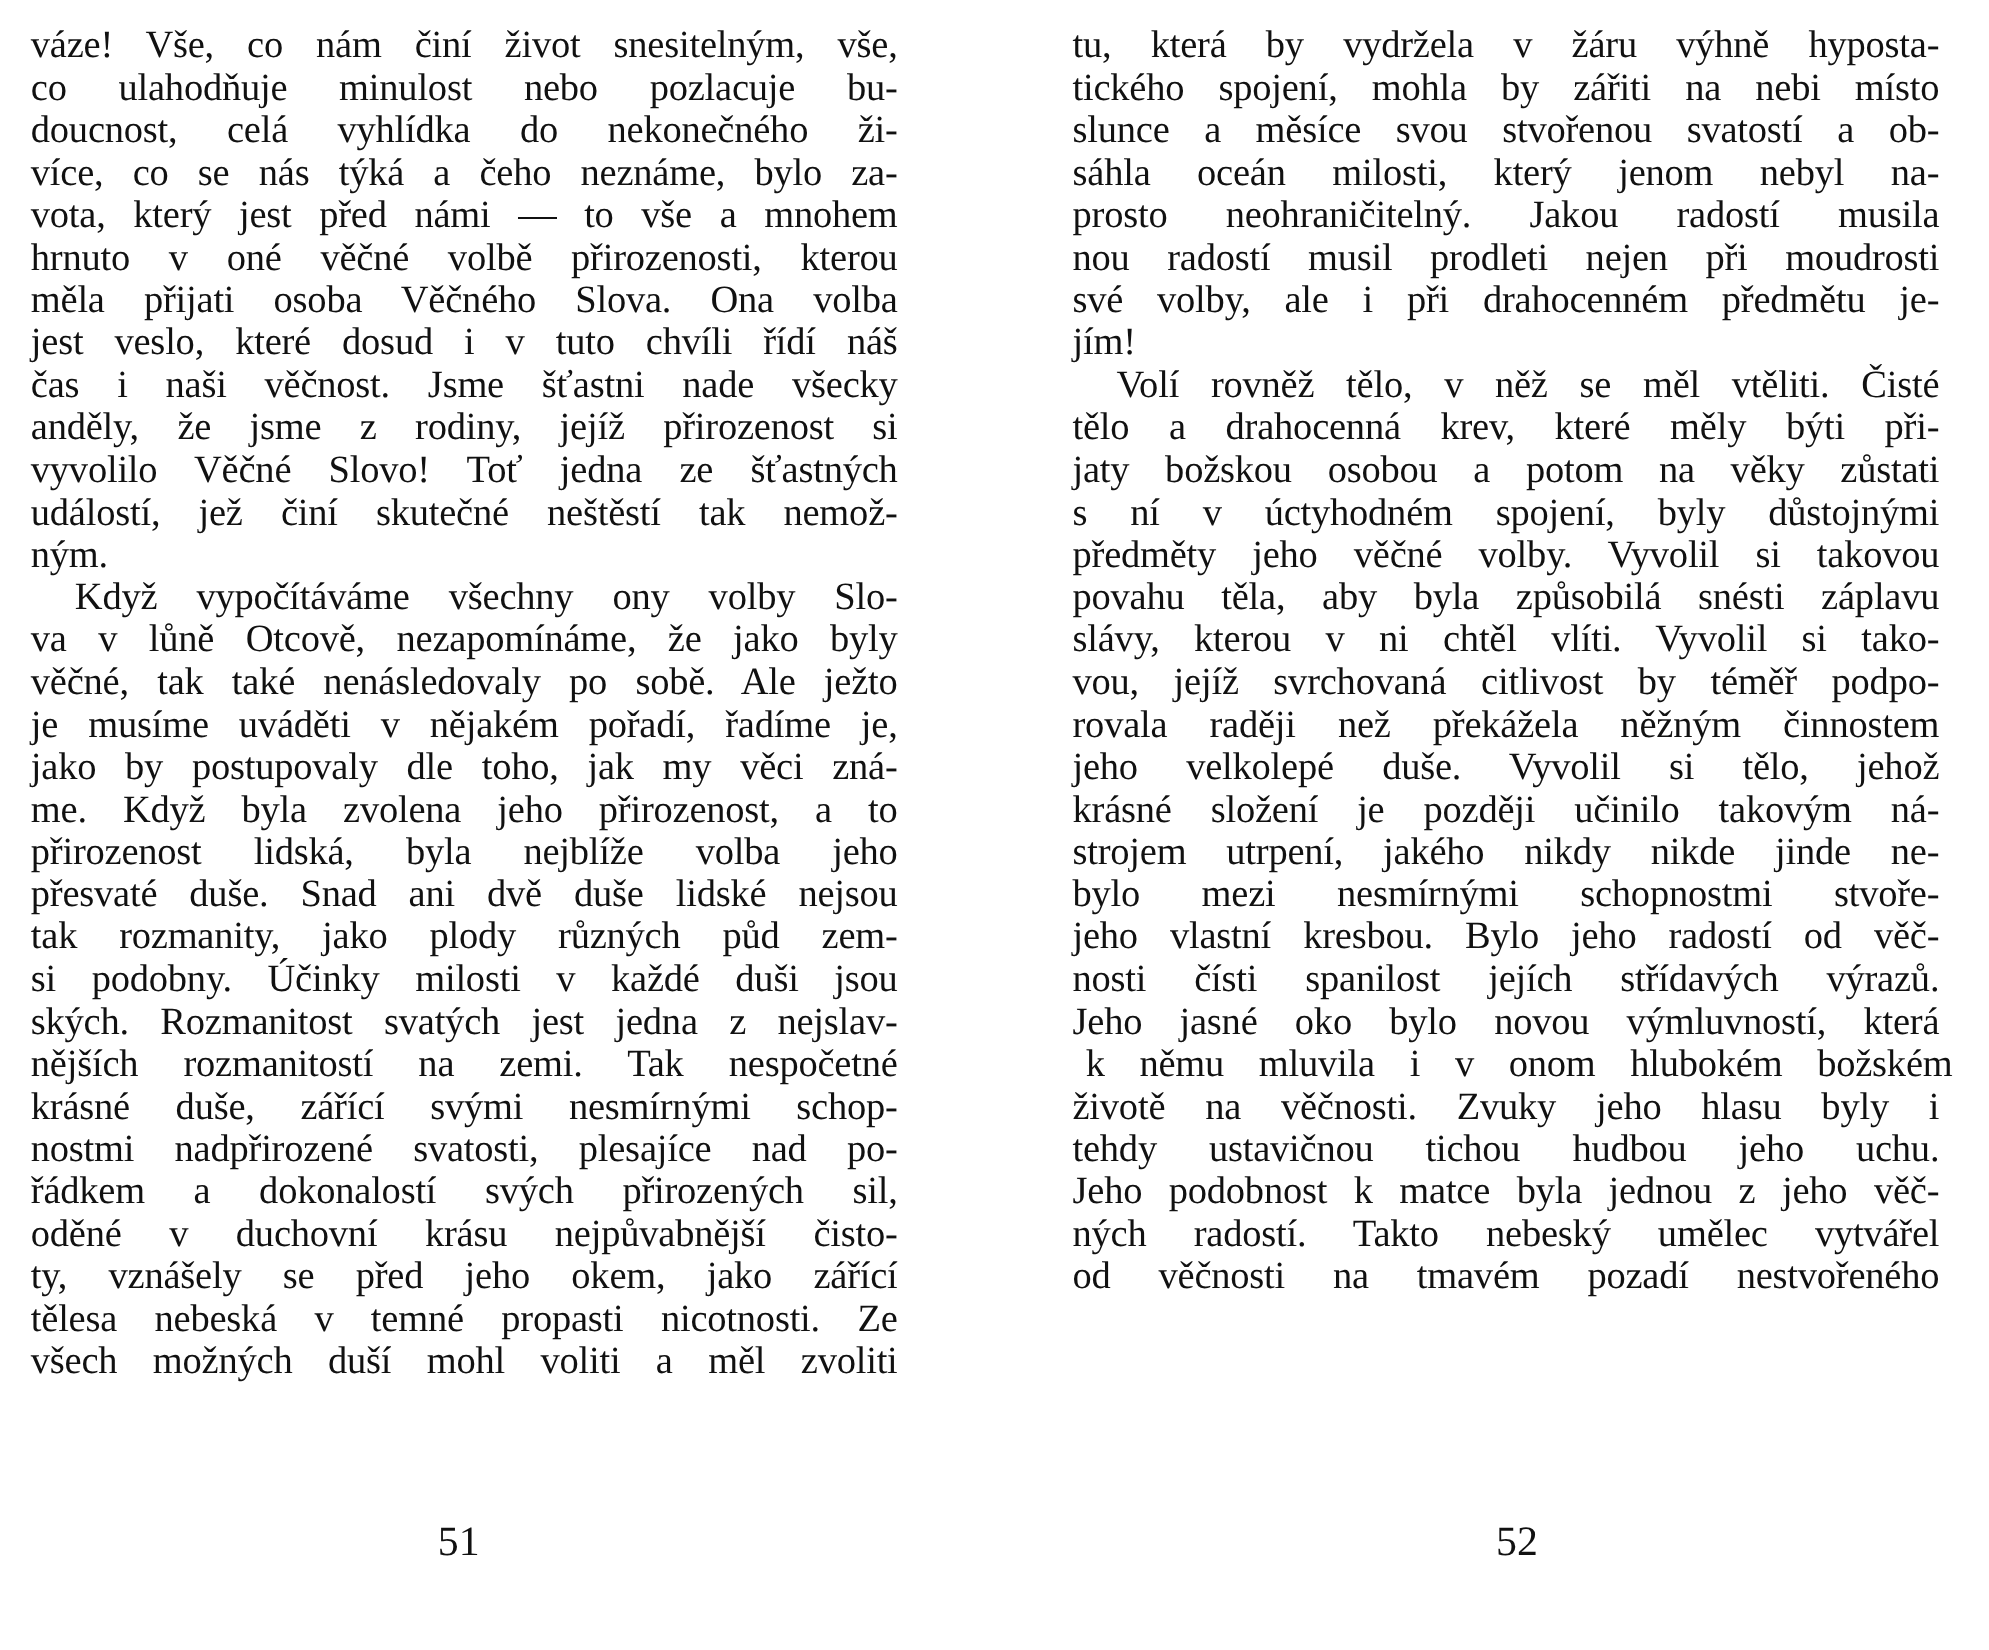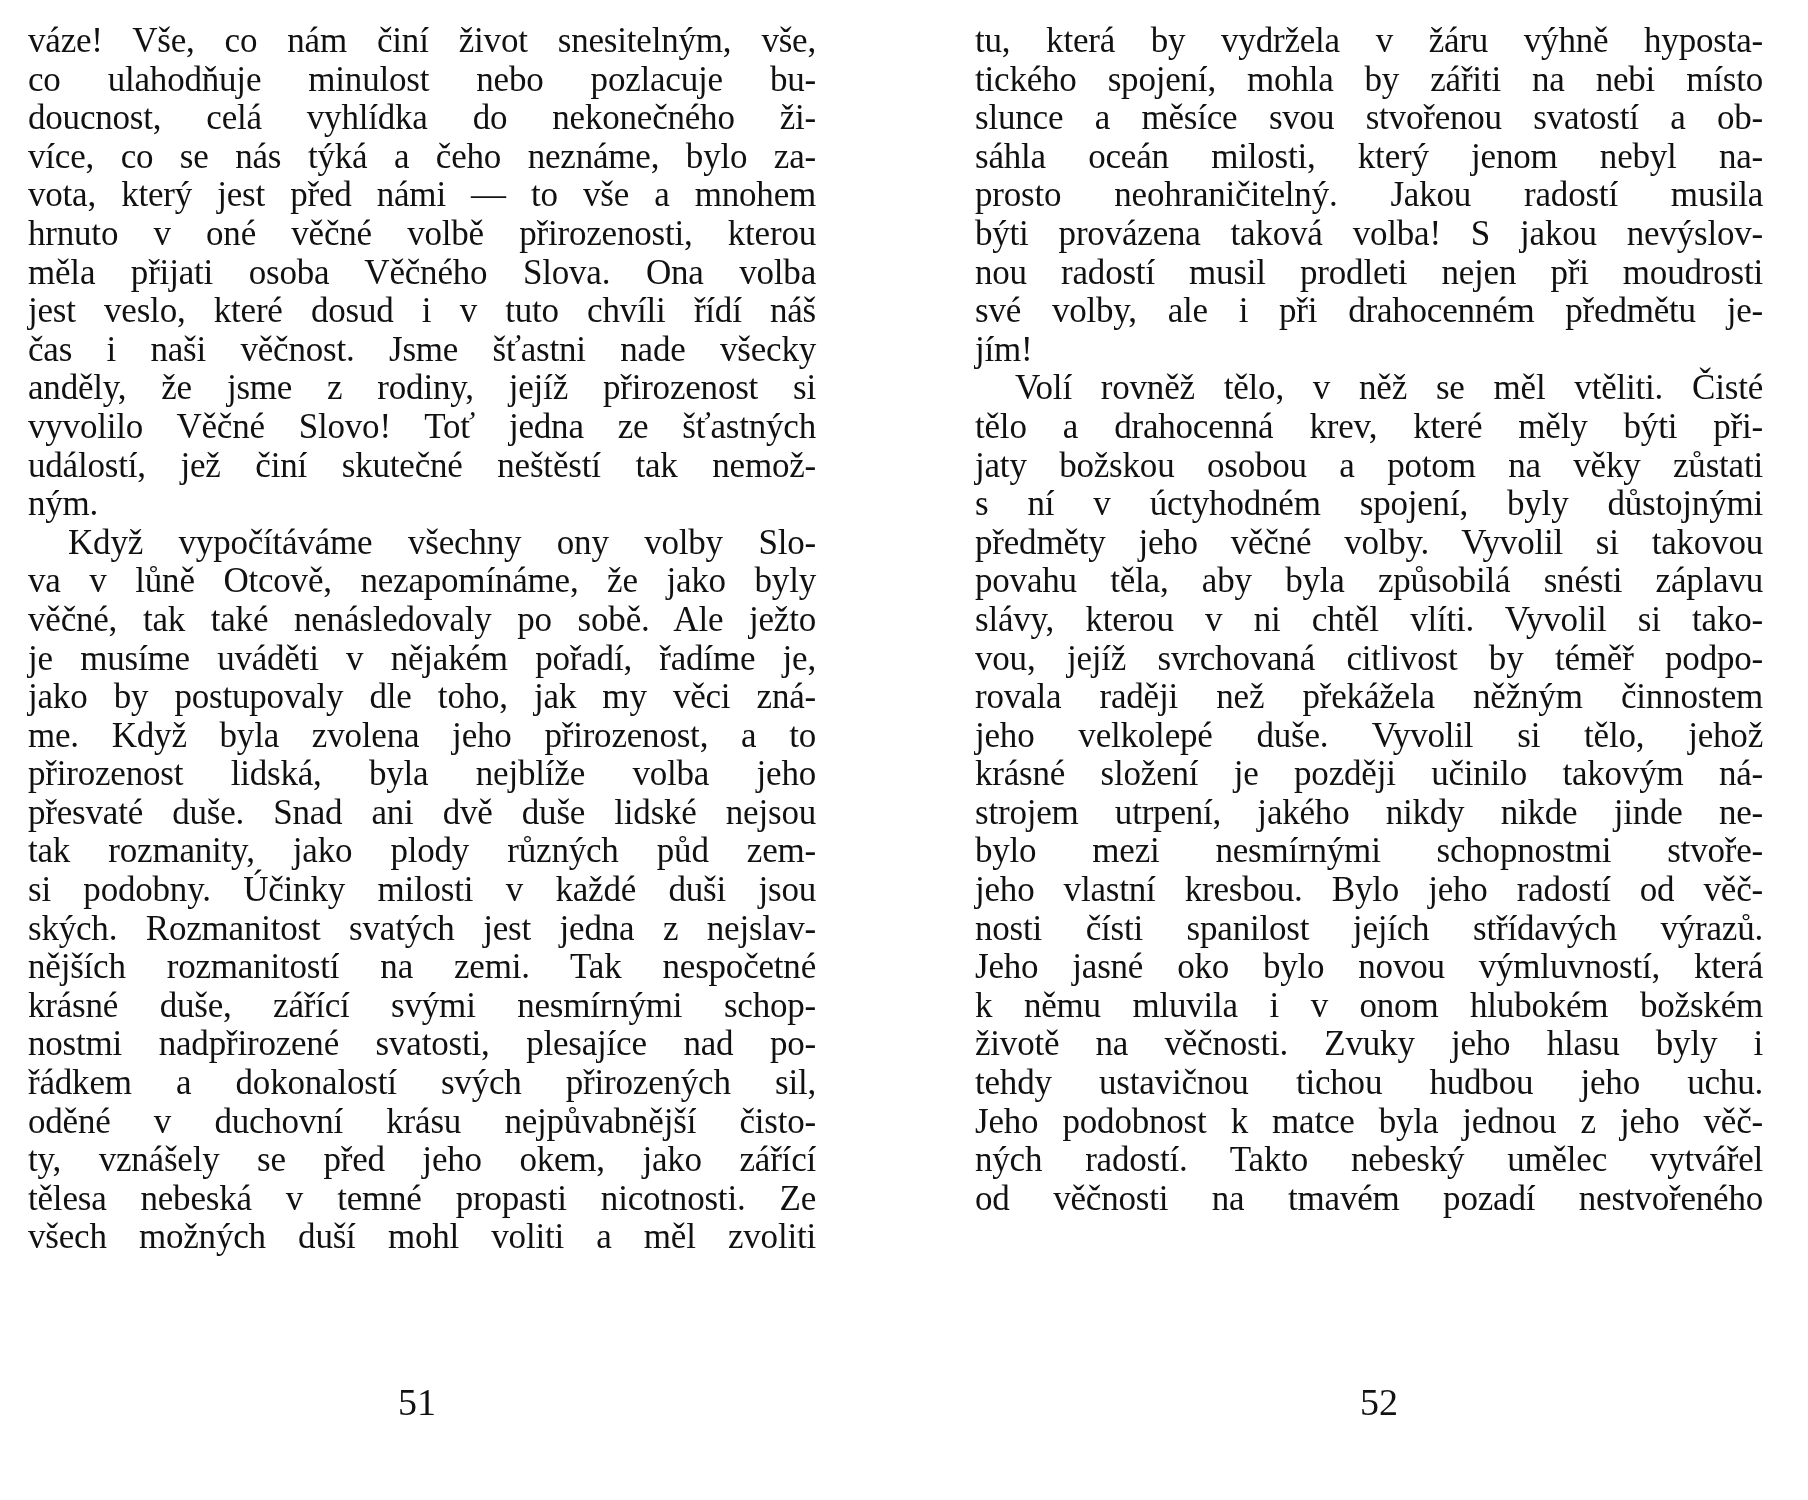--- a/index.html
+++ b/index.html
@@ -91,41 +91,40 @@
     <div class="line"><span class="txt" style="display: inline-block;">ty, vznášely se před jeho okem, jako zářící</span></div>
     <div class="line"><span class="txt" style="display: inline-block;">tělesa nebeská v temné propasti nicotnosti. Ze</span></div>
     <div class="line"><span class="txt" style="display: inline-block;">všech možných duší mohl voliti a měl zvoliti</span></div>
   </div>
 <div class="page page-right" id="right-page">
     <div class="line"><span class="txt" style="display: inline-block;">tu, která by vydržela v žáru výhně hyposta-</span></div>
     <div class="line"><span class="txt" style="display: inline-block;">tického spojení, mohla by zářiti na nebi místo</span></div>
     <div class="line"><span class="txt" style="display: inline-block;">slunce a měsíce svou stvořenou svatostí a ob-</span></div>
     <div class="line"><span class="txt" style="display: inline-block;">sáhla oceán milosti, který jenom nebyl na-</span></div>
     <div class="line"><span class="txt" style="display: inline-block;">prosto neohraničitelný. Jakou radostí musila</span></div>
-    <div class="line"><span class="txt" style="display: inline-block;">býti provázena taková volba! S jakou nevýslov-</span></div>
     <div class="line"><span class="txt" style="display: inline-block;">nou radostí musil prodleti nejen při moudrosti</span></div>
     <div class="line"><span class="txt" style="display: inline-block;">své volby, ale i při drahocenném předmětu je-</span></div>
     <div class="line last"><span class="txt" style="display: inline-block;">jím!</span></div>
     <div class="line indent"><span class="txt" style="display: inline-block;">Volí rovněž tělo, v něž se měl vtěliti. Čisté</span></div>
     <div class="line"><span class="txt" style="display: inline-block;">tělo a drahocenná krev, které měly býti při-</span></div>
     <div class="line"><span class="txt" style="display: inline-block;">jaty božskou osobou a potom na věky zůstati</span></div>
     <div class="line"><span class="txt" style="display: inline-block;">s ní v úctyhodném spojení, byly důstojnými</span></div>
     <div class="line"><span class="txt" style="display: inline-block;">předměty jeho věčné volby. Vyvolil si takovou</span></div>
     <div class="line"><span class="txt" style="display: inline-block;">povahu těla, aby byla způsobilá snésti záplavu</span></div>
     <div class="line"><span class="txt" style="display: inline-block;">slávy, kterou v ni chtěl vlíti. Vyvolil si tako-</span></div>
     <div class="line"><span class="txt" style="display: inline-block;">vou, jejíž svrchovaná citlivost by téměř podpo-</span></div>
     <div class="line"><span class="txt" style="display: inline-block;">rovala raději než překážela něžným činnostem</span></div>
     <div class="line"><span class="txt" style="display: inline-block;">jeho velkolepé duše. Vyvolil si tělo, jehož</span></div>
     <div class="line"><span class="txt" style="display: inline-block;">krásné složení je později učinilo takovým ná-</span></div>
     <div class="line"><span class="txt" style="display: inline-block;">strojem utrpení, jakého nikdy nikde jinde ne-</span></div>
     <div class="line"><span class="txt" style="display: inline-block;">bylo mezi nesmírnými schopnostmi stvoře-</span></div>
     <div class="line"><span class="txt" style="display: inline-block;">jeho vlastní kresbou. Bylo jeho radostí od věč-</span></div>
     <div class="line"><span class="txt" style="display: inline-block;">nosti čísti spanilost jejích střídavých výrazů.</span></div>
     <div class="line"><span class="txt" style="display: inline-block;">Jeho jasné oko bylo novou výmluvností, která</span></div>
-    <div class="line"><span class="txt" style="display: inline-block;">k němu mluvila i v onom hlubokém božském</span></div>
+    <div class="line"><span class="txt" style="display: inline-block; margin-left: 12px;">k němu mluvila i v onom hlubokém božském</span></div>
     <div class="line"><span class="txt" style="display: inline-block;">životě na věčnosti. Zvuky jeho hlasu byly i</span></div>
     <div class="line"><span class="txt" style="display: inline-block;">tehdy ustavičnou tichou hudbou jeho uchu.</span></div>
     <div class="line"><span class="txt" style="display: inline-block;">Jeho podobnost k matce byla jednou z jeho věč-</span></div>
     <div class="line"><span class="txt" style="display: inline-block;">ných radostí. Takto nebeský umělec vytvářel</span></div>
     <div class="line"><span class="txt" style="display: inline-block;">od věčnosti na tmavém pozadí nestvořeného</span></div>
   </div>
 
 <div class="page-number pn-left">51</div>
 <div class="page-number pn-right">52</div>
 

